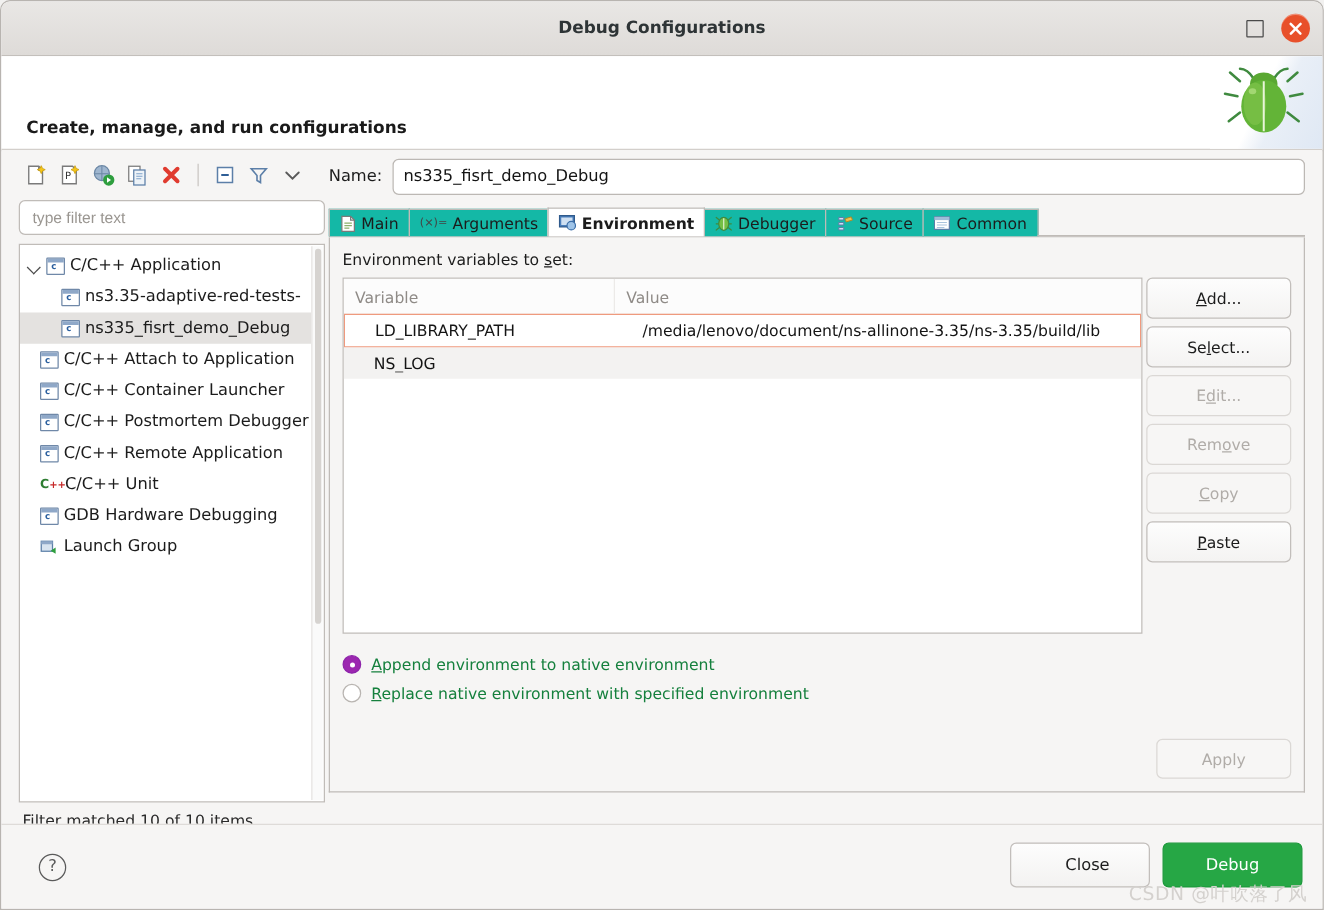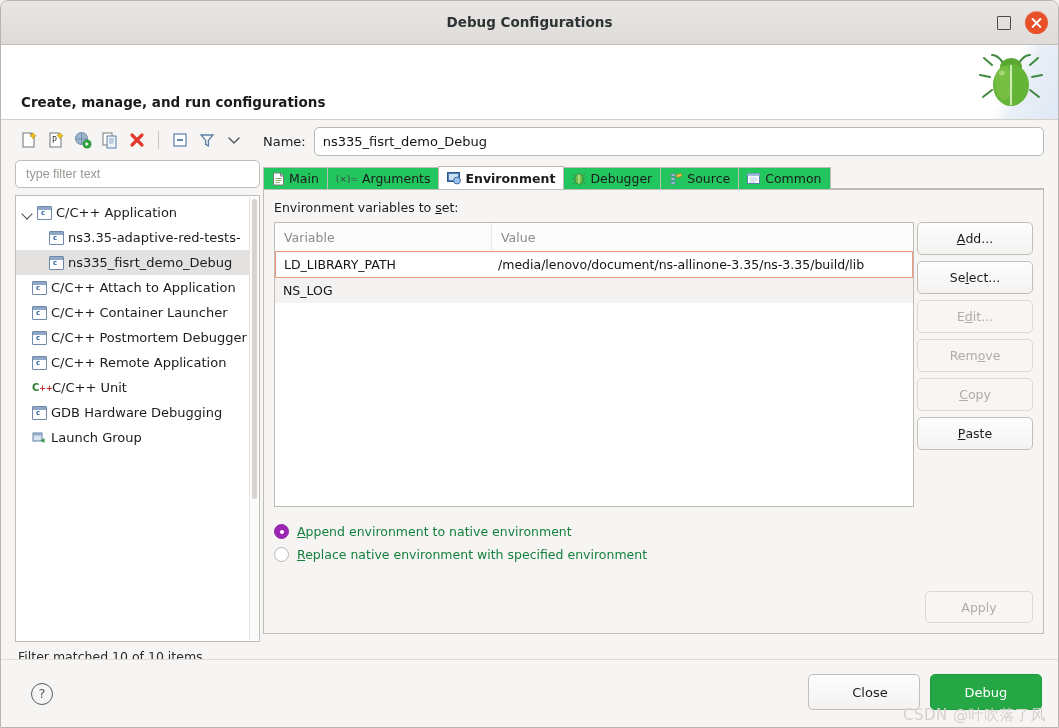--- a/index.html
+++ b/index.html
@@ -178,21 +178,21 @@
 
   .tabs-wrap { margin-top: 11px; position: relative; }
   .tabstrip {
     display: flex; align-items: flex-end; height: 23px;
     border-bottom: 1px solid #bfbbb7;
   }
   .tab {
     display: flex; align-items: center; gap: 4px;
     height: 22px; padding: 0 8px;
     font-size: 12.5px; color: #1c1c1c;
-    background: #22c55e; border: 1px solid #bfbbb7; border-bottom: none;
+    background: #14b8a6; border: 1px solid #bfbbb7; border-bottom: none;
     margin-right: -1px; cursor: pointer; white-space: nowrap;
   }
   .tab.active {
     background: #ffffff; font-weight: bold; height: 23px;
     position: relative; z-index: 2;
   }
   .tabs-filler {
     flex: 1; height: 22px;
     border-bottom: 1px solid #bfbbb7;
   }
@@ -217,21 +217,21 @@
     font-size: 12.5px; color: #8f8b87; line-height: 29px; padding-left: 9px;
   }
   .th.col-var { width: 217px; border-right: 1px solid #eceae8; }
   .th.col-val { flex: 1; }
   .trow { display: flex; height: 25px; align-items: center; }
   .trow.alt { background: #f3f2f1; }
   .trow.focused {
     border: 1.5px solid #ef9a7e; background: #ffffff;
     height: 27px; margin-top: -1px;
   }
-  .td { font-size: 12.5px; color: #141414; padding-left: 8px; white-space: nowrap; overflow: hidden; }
+  .td { font-size: 12.5px; color: #141414; padding-left: 24px; white-space: nowrap; overflow: hidden; }
   .td.col-var { width: 216px; }
   .td.col-val { flex: 1; }
   .trow.focused .td.col-var { width: 214px; }
 
   .side-btns {
     position: absolute; right: 10px; top: 32px;
     width: 116px;
     display: flex; flex-direction: column; gap: 6px;
   }
   .sbtn {

